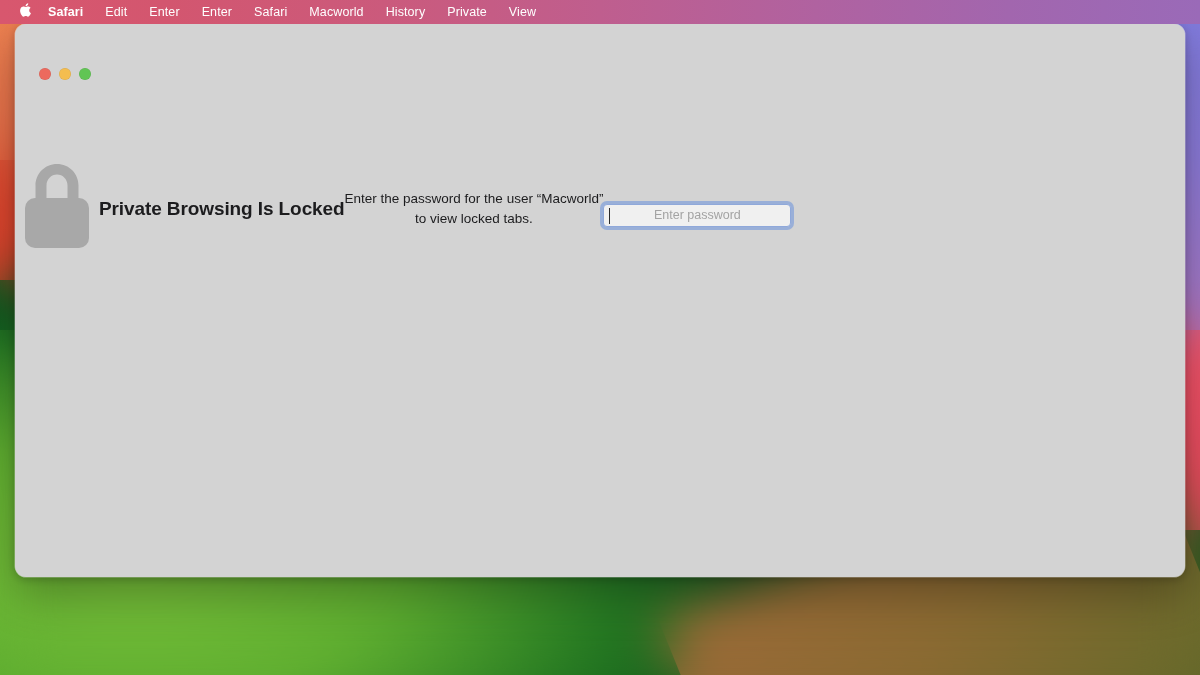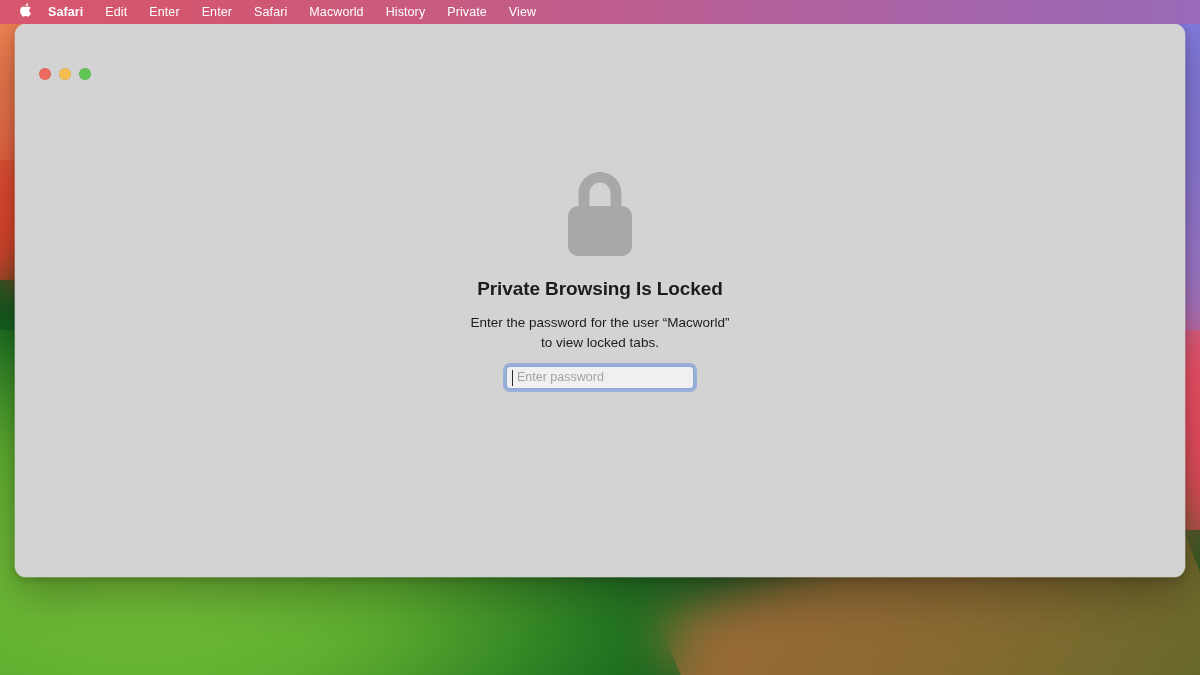--- a/index.html
+++ b/index.html
@@ -140,24 +140,24 @@
     display:block;
   }
   .tl-close  { background:#ec6a5e; box-shadow:inset 0 0 0 0.5px rgba(0,0,0,0.10); }
   .tl-min    { background:#f4bd4f; box-shadow:inset 0 0 0 0.5px rgba(0,0,0,0.10); }
   .tl-max    { background:#61c554; box-shadow:inset 0 0 0 0.5px rgba(0,0,0,0.10); }
 
   
   #lock-panel {
     position:absolute;
     left:0;
-    top:144px;
+    top:136px;
     width:100%;
     display:flex;
-    flex-direction:column;
+    flex-direction:row;
     align-items:center;
   }
   #lock-icon-wrap {
     width:84px; height:92px;
     position:relative;
     margin-bottom:18px;
   }
   #lock-icon-wrap svg { display:block; }
 
   #lock-title {
@@ -184,20 +184,21 @@
     box-shadow:0 0 0 3px rgba(83,130,222,0.45);
     background:#f0f0f0;
     border:1px solid #8fa8da;
   }
   #password-input {
     width:100%;
     height:100%;
     border:none;
     outline:none;
     background:transparent;
+    text-align:center;
     font-family:"Liberation Sans", sans-serif;
     font-size:12.5px;
     color:#1c1c1e;
     padding:0 10px;
   }
   #password-input::placeholder {
     color:#a3a3a3;
     opacity:1;
   }
   #text-caret {

